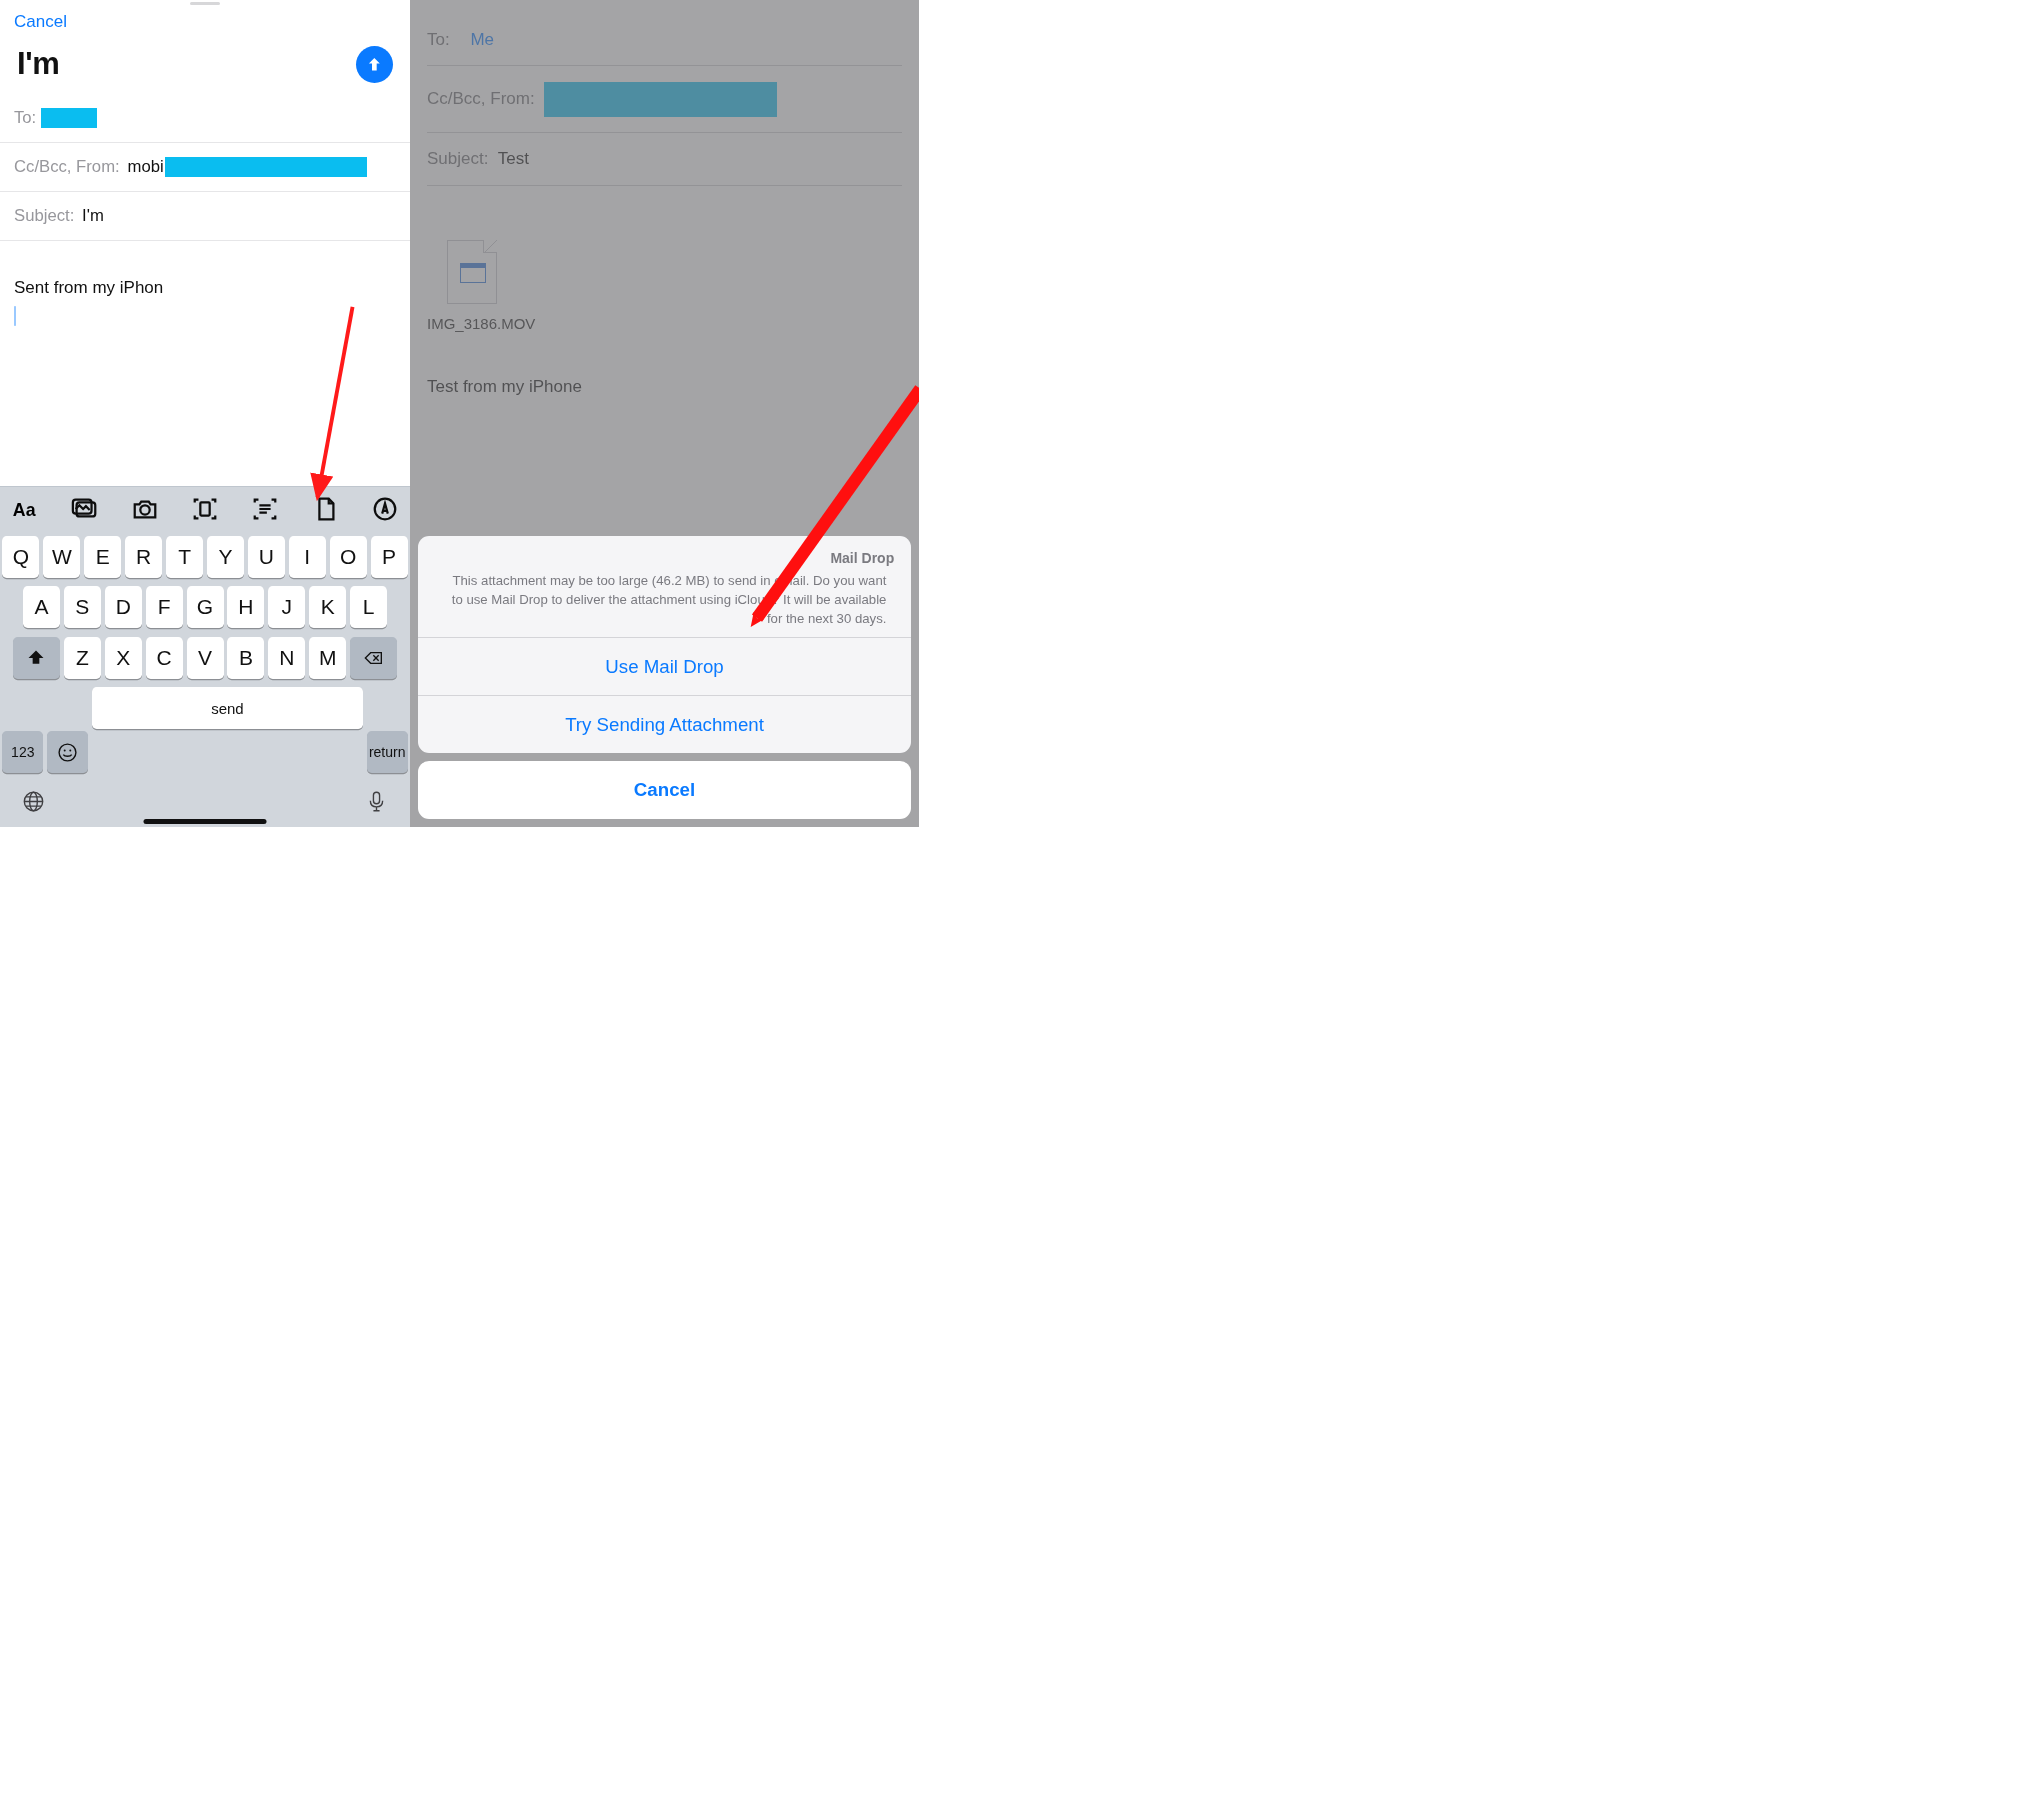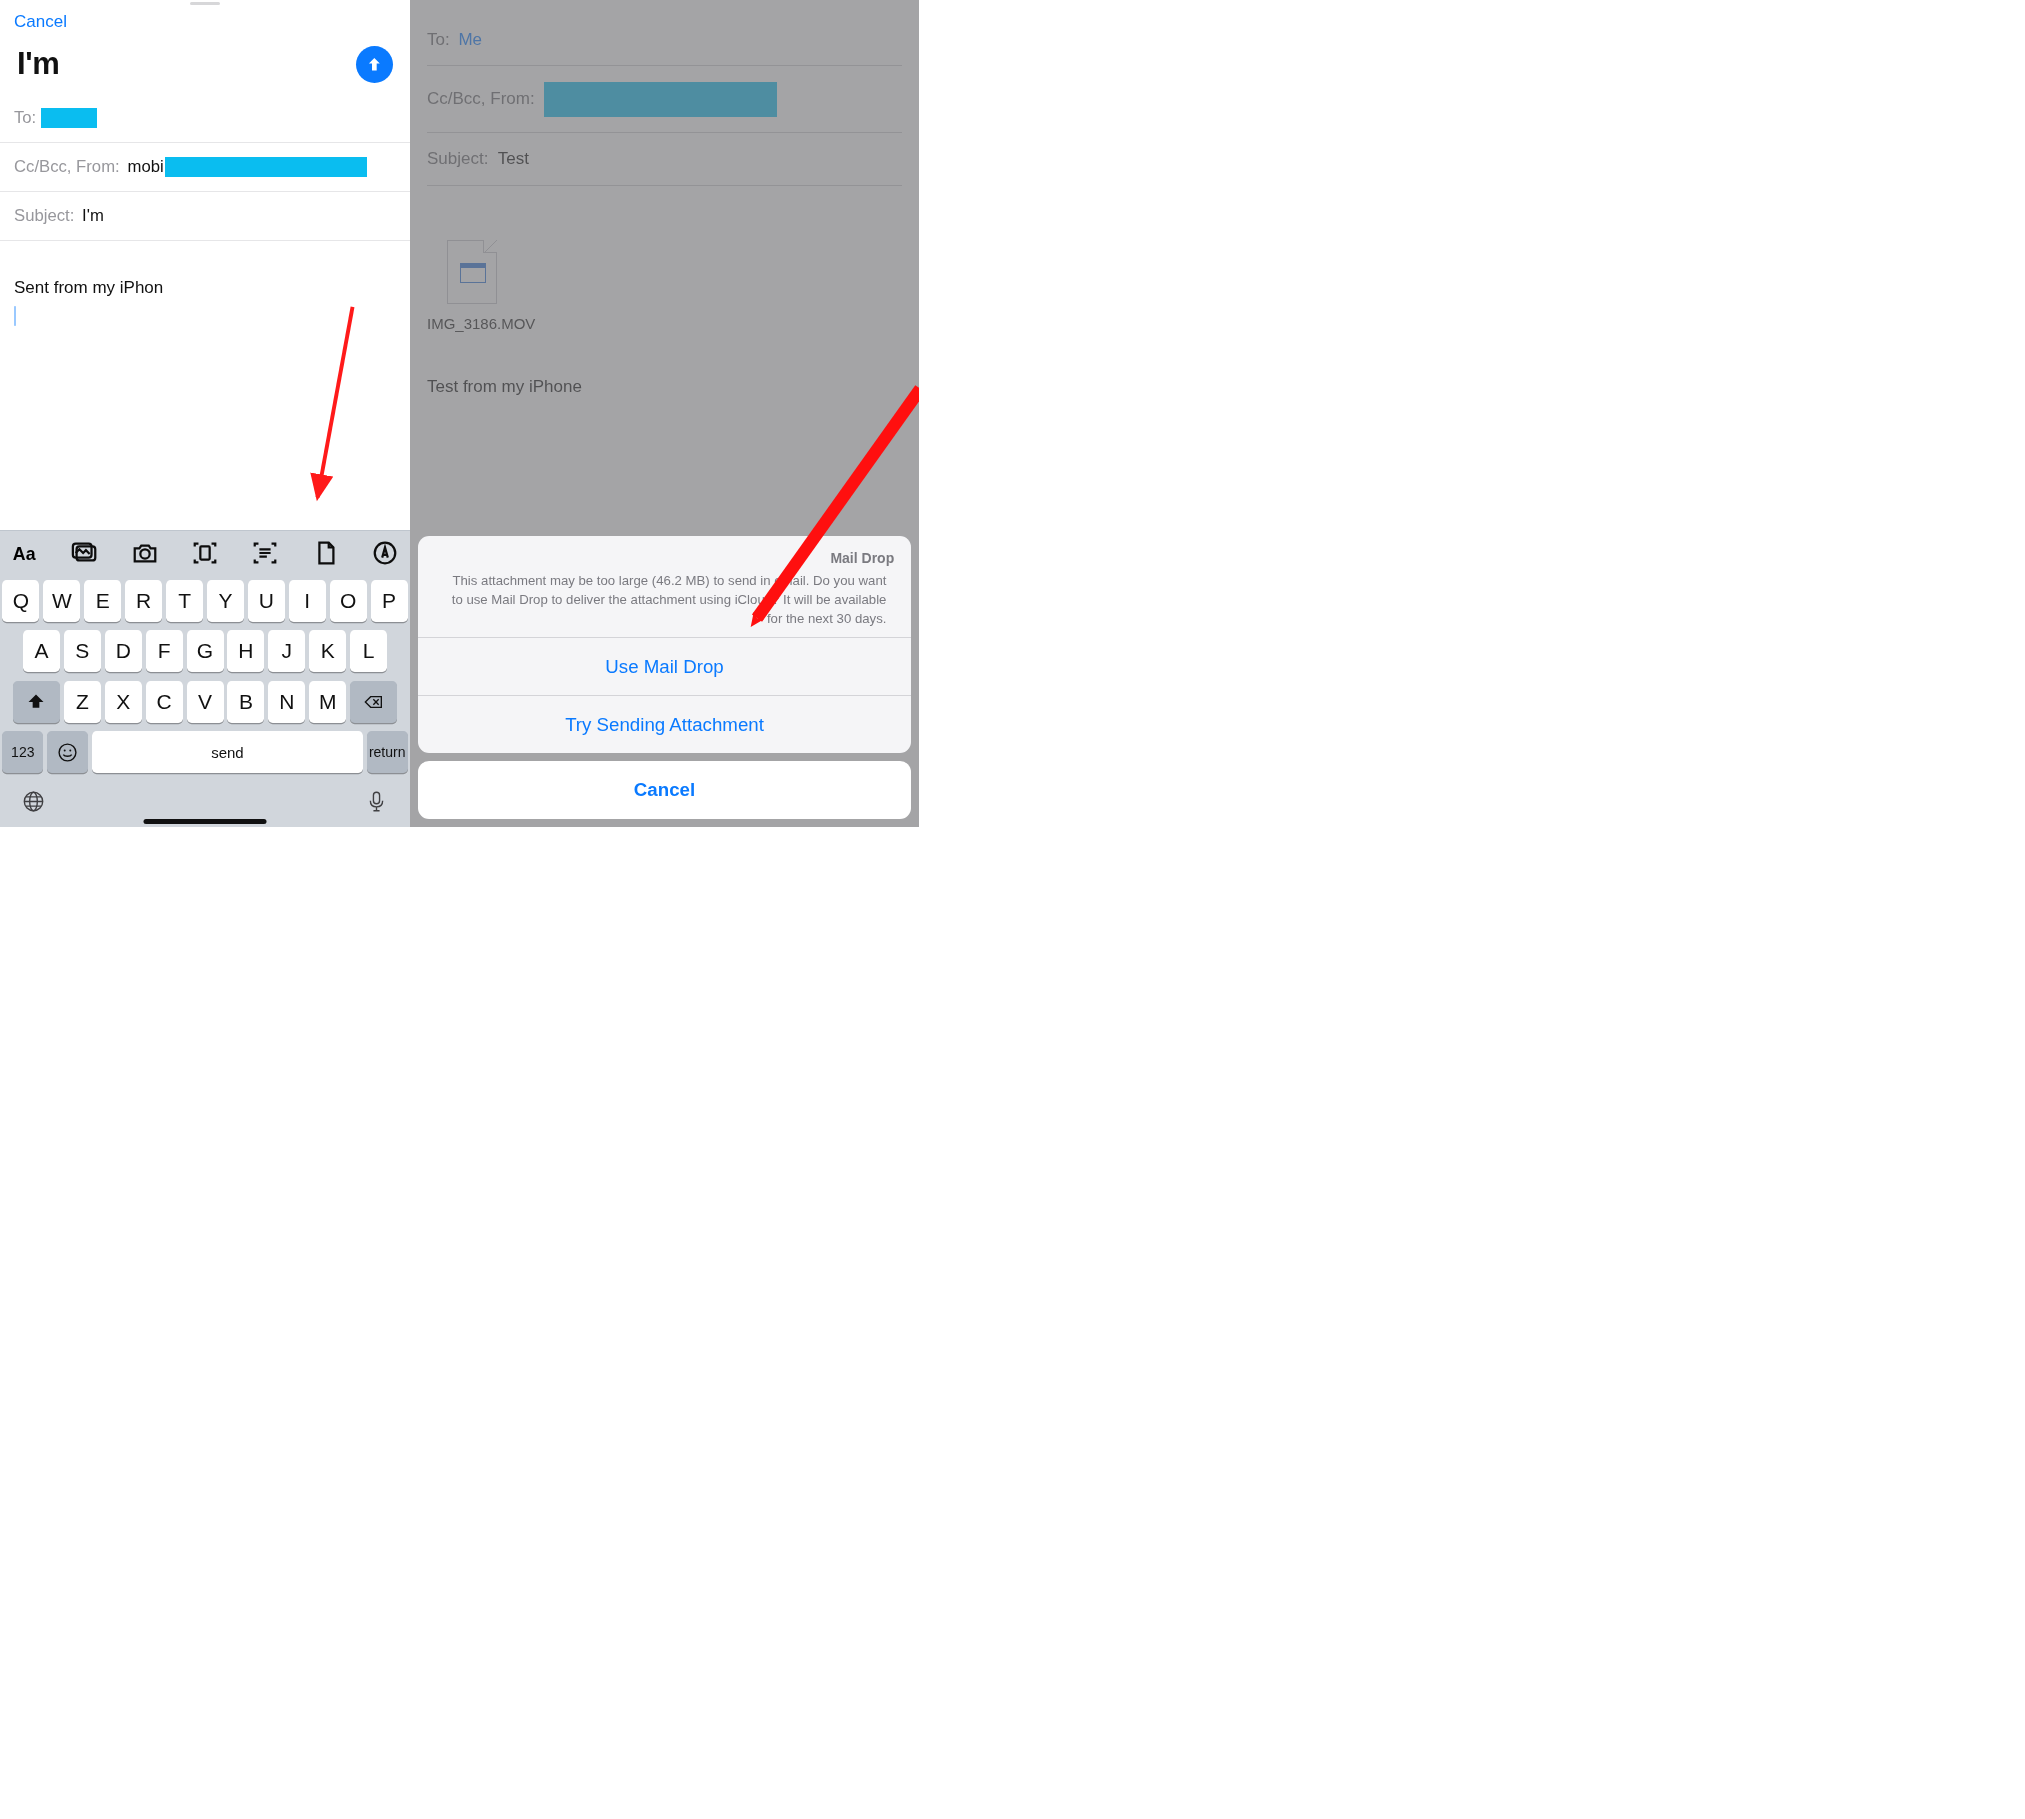--- a/index.html
+++ b/index.html
@@ -37,21 +37,21 @@
     
     .keyboard { background: #d1d6dc; padding: 4.7px 2.3px 0; }
     .krow { display: flex; justify-content: center; gap: 3.9px; margin-bottom: 8.6px; }
     .key { background: #fff; border-radius: 4.7px; height: 42px; box-shadow: 0 1.2px 0 #8c8f94; display: flex; align-items: center; justify-content: center; font-size: 21px; font-weight: 500; color: #111; flex: 1; }
     .krow1 .key { width: 37px; flex: none; }
     .krow2 { padding: 0 20px; }
     .krow2 .key { width: 37px; flex: none; }
     .krow3 .key { width: 37px; flex: none; }
     .shift, .del { width: 47px !important; background: #b1b9c3; }
     .shift svg, .del svg { width: 20px; height: 20px; }
-    .krow4 .key-sm { width: 41px; flex: none; font-size: 14px; background: #b1b9c3; }
+    .krow4 .key-sm { width: 41px; flex: none; font-size: 14px; background: #b1b9c3; margin-top: 44px; }
     .key-123 { font-size: 15px; font-weight: 400; }
     .key-emoji { width: 41px; background: #b1b9c3; }
     .key-emoji svg { width: 21px; height: 21px; }
     .space { flex: 1; font-size: 15px; font-weight: 400; background: #fff; }
     .return { width: 75px; flex: none; font-size: 15px; font-weight: 400; background: #b1b9c3; }
     .kbottom { display: flex; justify-content: space-between; align-items: center; height: 45px; padding: 0 20px 3.1px; }
     .kbottom svg { width: 23px; height: 23px; }
 
     .home-ind { position: absolute; bottom: 3.1px; left: 50%; transform: translateX(-50%); width: 123px; height: 4.7px; background: #111; border-radius: 3.1px; }
 
@@ -260,21 +260,21 @@
     <line x1="65" y1="5" x2="20" y2="250" stroke="#ff1a1a" stroke-width="5" marker-end="url(#ah1)"></line>
   </svg>
 </div>
 
 <div class="frame right">
   <div class="right-bg">
     <div class="r-content">
       <div style="height:14px"></div>
       <div class="r-row">
         <span class="label">To:</span>
-        <span class="r-to-value" style="margin-left:4px">Me</span>
+        <span class="r-to-value" style="margin-left:16px">Me</span>
       </div>
       <div class="r-row">
         <span class="label">Cc/Bcc, From:</span>
         <span style="width:4.7px"></span>
         <span class="r-redact"></span>
       </div>
       <div class="r-row">
         <span class="label">Subject:</span>
         <span class="r-subject-value" style="margin-left:4.7px">Test</span>
       </div>

